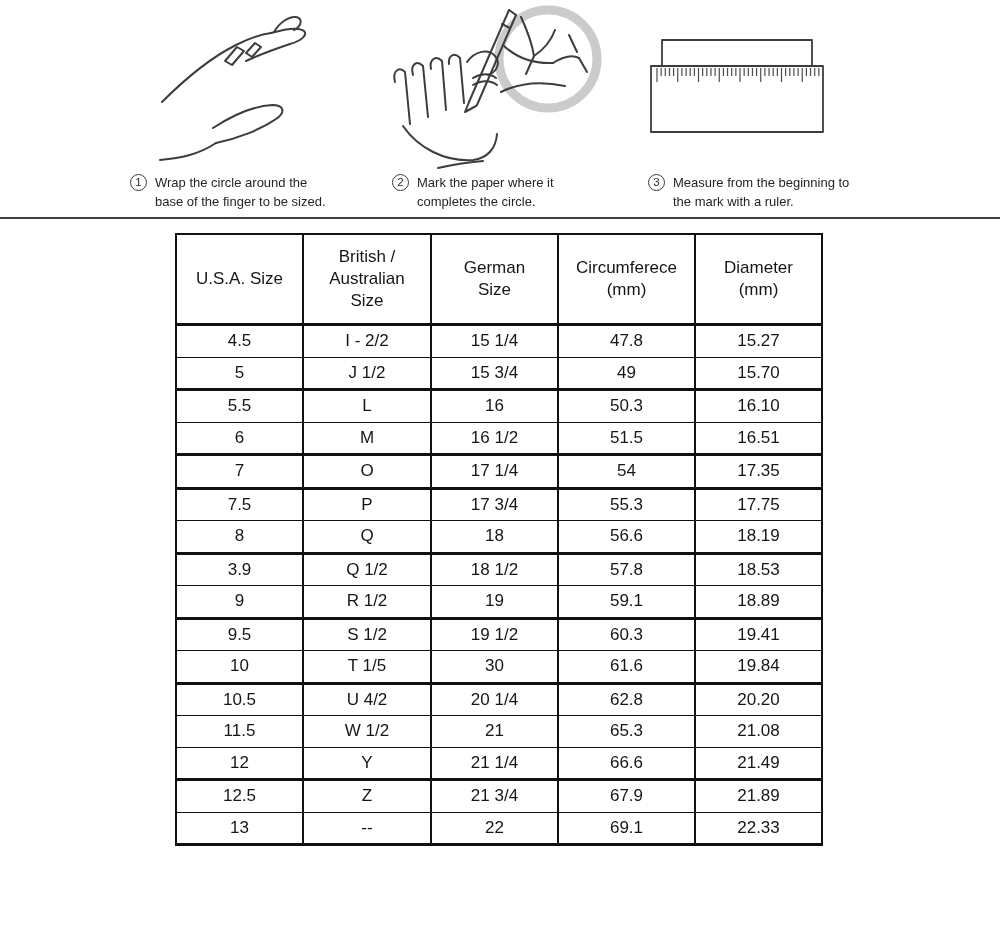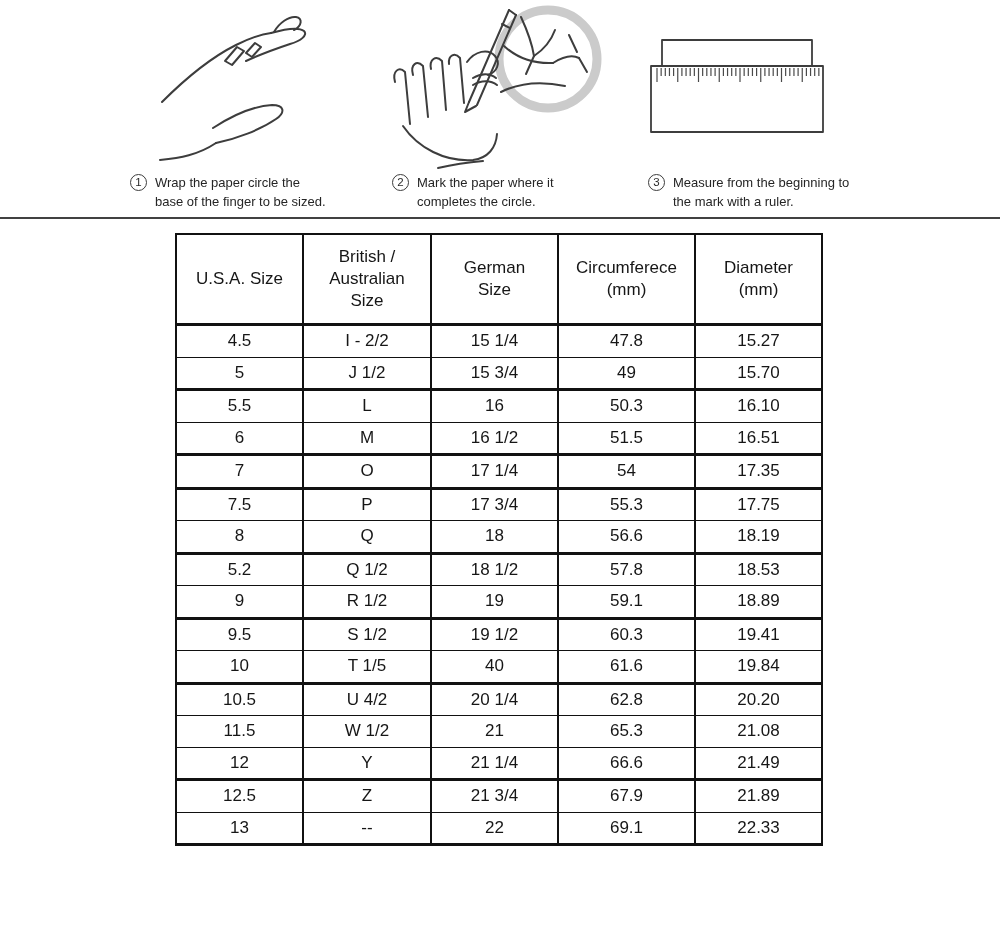--- a/index.html
+++ b/index.html
@@ -134,21 +134,21 @@
         <line x1="158.4" x2="158.4" y1="30" y2="38"></line>
         <line x1="162.55" x2="162.55" y1="30" y2="38"></line>
         <line x1="166.70000000000002" x2="166.70000000000002" y1="30" y2="38"></line>
         <line x1="170.85000000000002" x2="170.85000000000002" y1="30" y2="38"></line>
       </g>
   </svg>
 
   <div class="caption cap1">
     <span class="stepnum">1</span>
     <span class="captext">
-      <span class="line">Wrap the paper circle the</span>
+      <span class="line">Wrap the circle around the</span>
       <span class="line">base of the finger to be sized.</span>
     </span>
   </div>
   <div class="caption cap2">
     <span class="stepnum">2</span>
     <span class="captext">
       <span class="line">Mark the paper where it</span>
       <span class="line">completes the circle.</span>
     </span>
   </div>
@@ -238,21 +238,21 @@
           <td>17.75</td>
         </tr>
         <tr class="thick">
           <td>8</td>
           <td>Q</td>
           <td>18</td>
           <td>56.6</td>
           <td>18.19</td>
         </tr>
         <tr>
-          <td>5.2</td>
+          <td>3.9</td>
           <td>Q 1/2</td>
           <td>18 1/2</td>
           <td>57.8</td>
           <td>18.53</td>
         </tr>
         <tr class="thick">
           <td>9</td>
           <td>R 1/2</td>
           <td>19</td>
           <td>59.1</td>
@@ -261,21 +261,21 @@
         <tr>
           <td>9.5</td>
           <td>S 1/2</td>
           <td>19 1/2</td>
           <td>60.3</td>
           <td>19.41</td>
         </tr>
         <tr class="thick">
           <td>10</td>
           <td>T 1/5</td>
-          <td>40</td>
+          <td>30</td>
           <td>61.6</td>
           <td>19.84</td>
         </tr>
         <tr>
           <td>10.5</td>
           <td>U 4/2</td>
           <td>20 1/4</td>
           <td>62.8</td>
           <td>20.20</td>
         </tr>

